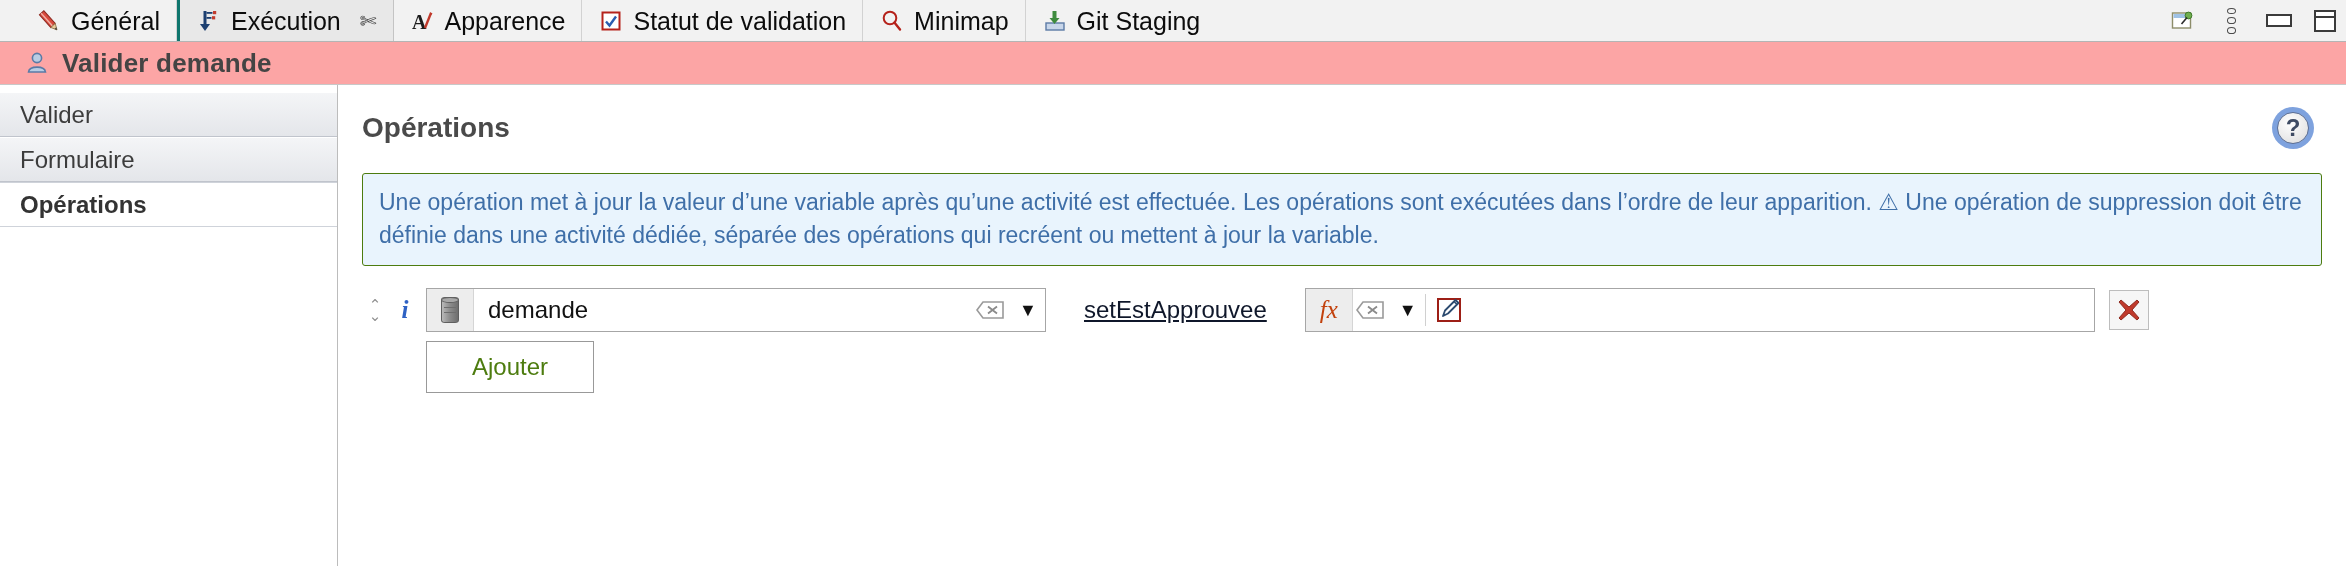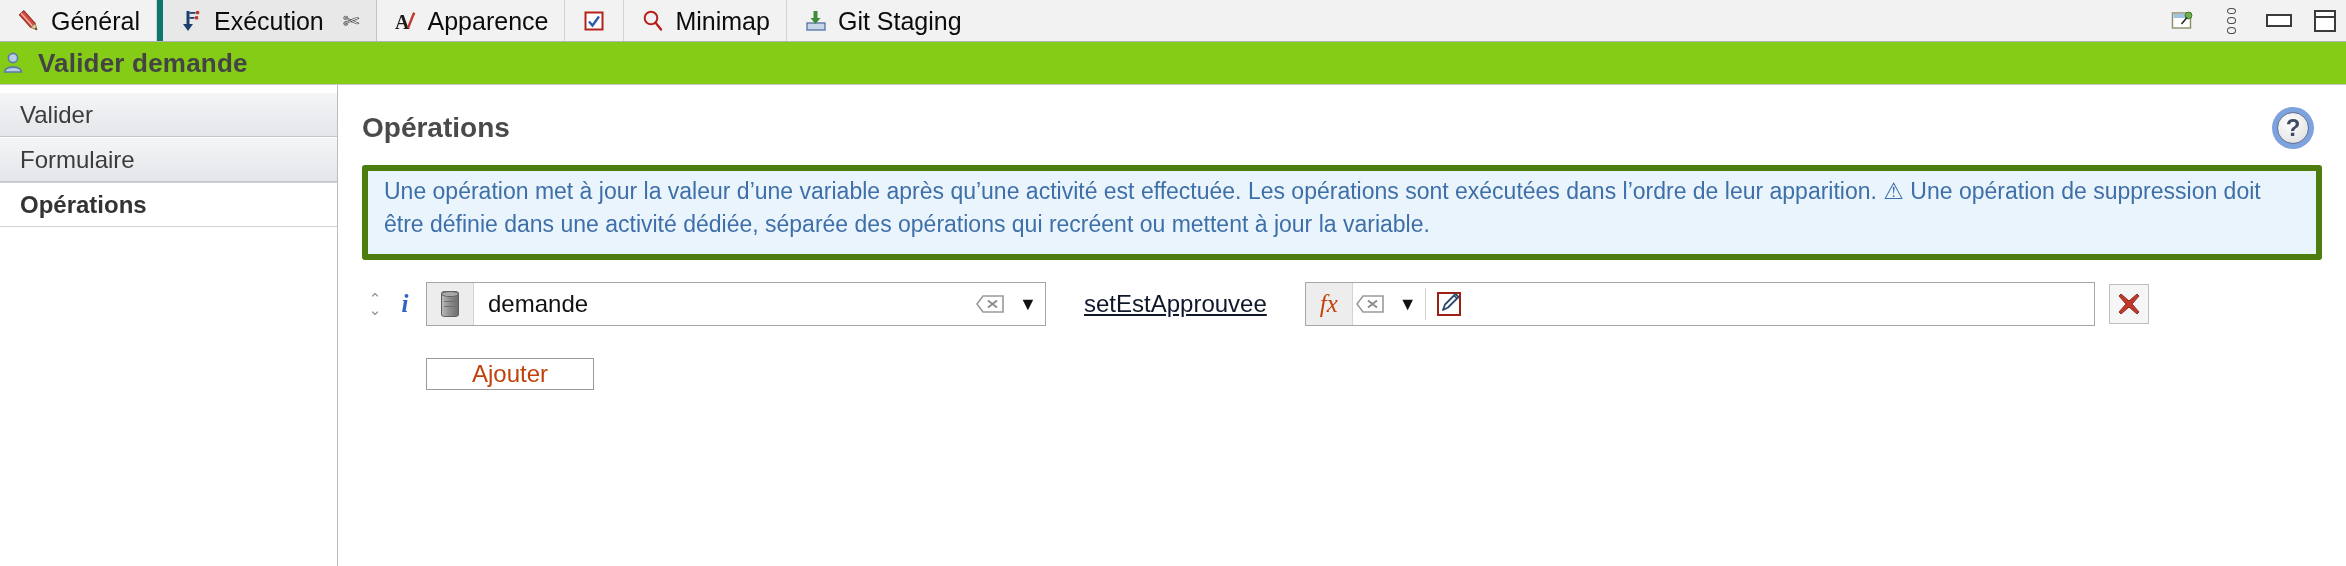--- a/index.html
+++ b/index.html
@@ -20,37 +20,38 @@
     position: relative;
     height: 41px;
     background: #f2f2f2;
     border-bottom: 1px solid #b4b4b4;
     display: flex;
     align-items: stretch;
   }
   .tabs {
     display: flex;
     align-items: stretch;
+    padding-left: 20px;
   }
   .tab {
     display: flex;
     align-items: center;
     gap: 9px;
     padding: 0 16px;
     font-size: 25px;
     color: #0c0c0c;
     background: transparent;
     border-right: 1px solid #d2d2d2;
     white-space: nowrap;
     cursor: default;
   }
   .tab:first-child { border-left: none; }
   .tab.active {
     background: #e8e8e8;
-    border-left: 6px solid #0f766e;
+    border-left: 3px solid #0f766e;
     border-right: 1px solid #c4c4c4;
   }
   .tab-label { line-height: 1; position: relative; top: 1px; }
   .tab-close {
     font-size: 20px;
     color: #3a3a3a;
     margin-left: 10px;
     line-height: 1;
   }
 
@@ -91,25 +92,25 @@
   }
   .wc-max:after {
     content: "";
     position: absolute; left: 0; right: 0; top: 4px;
     border-top: 2px solid #3b3b3b;
   }
 
   
   .titlebar {
     height: 42px;
-    background: #84cc16;
+    background: #fca5a5;
     border-bottom: 1px solid #c8c8c8;
     display: flex;
     align-items: center;
-    padding-left: 0;
+    padding-left: 24px;
     gap: 12px;
   }
   .titlebar .ttl {
     font-size: 26px;
     font-weight: bold;
     color: #444444;
     letter-spacing: .2px;
   }
 
   
@@ -180,25 +181,25 @@
     background: radial-gradient(circle at 40% 32%, #ffffff 0%, #e6e6e6 70%, #d8d8d8 100%);
     border: 1.5px solid #5d6f93;
     display: flex; align-items: center; justify-content: center;
     font-size: 24px; font-weight: bold; color: #3e4b63;
     line-height: 1;
     box-sizing: border-box;
   }
 
   
   .banner {
-    margin-top: 16px;
-    border: 6px solid #4d7c0f;
+    margin-top: 24px;
+    border: 1px solid #4d7c0f;
     background: #e9f4fd;
     border-radius: 3px;
-    padding: 4px 16px 14px 16px;
+    padding: 12px 16px 14px 16px;
     color: #3f6fa8;
     font-size: 23px;
     line-height: 1.42;
   }
   .warnglyph { font-size: 23px; }
 
   
   .oprow {
     display: flex;
     align-items: center;
@@ -317,28 +318,28 @@
     width: 40px; height: 40px;
     border: 1px solid #bdbdbd;
     background: #f6f6f6;
     margin-left: 14px;
     display: flex; align-items: center; justify-content: center;
     cursor: pointer;
     box-sizing: border-box;
   }
 
   .add-btn {
-    margin-top: 32px;
+    margin-top: 9px;
     margin-left: 64px;
     width: 168px;
-    height: 32px;
+    height: 52px;
     border: 1px solid #999999;
     background: #ffffff;
     font-size: 24px;
-    color: #c2410c;
+    color: #4d7c0f;
     font-family: "Liberation Sans", sans-serif;
     cursor: pointer;
   }
 </style>
 </head>
 <body>
 
 <div class="tabbar">
   <div class="tabs">
 
@@ -383,20 +384,21 @@
       <span class="tab-label">Apparence</span>
     </div>
 
     <div class="tab">
       <span class="tabicon">
         <svg width="26" height="26" viewBox="0 0 26 26">
           <rect x="4.5" y="4.5" width="17" height="17" fill="#ffffff" stroke="#b5221b" stroke-width="2"></rect>
           <path d="M8 13.5 L11.5 17.5 L18 8.5" stroke="#2a5db0" stroke-width="2.4" fill="none"></path>
         </svg>
       </span>
+      <span class="tab-label">Statut de validation</span>
     </div>
 
     <div class="tab">
       <span class="tabicon">
         <svg width="26" height="26" viewBox="0 0 26 26">
           <circle cx="11" cy="10" r="6.3" fill="none" stroke="#b5221b" stroke-width="2"></circle>
           <path d="M15.4 14.6 L21 21.5" stroke="#b5221b" stroke-width="2.4" stroke-linecap="round"></path>
         </svg>
       </span>
       <span class="tab-label">Minimap</span>

